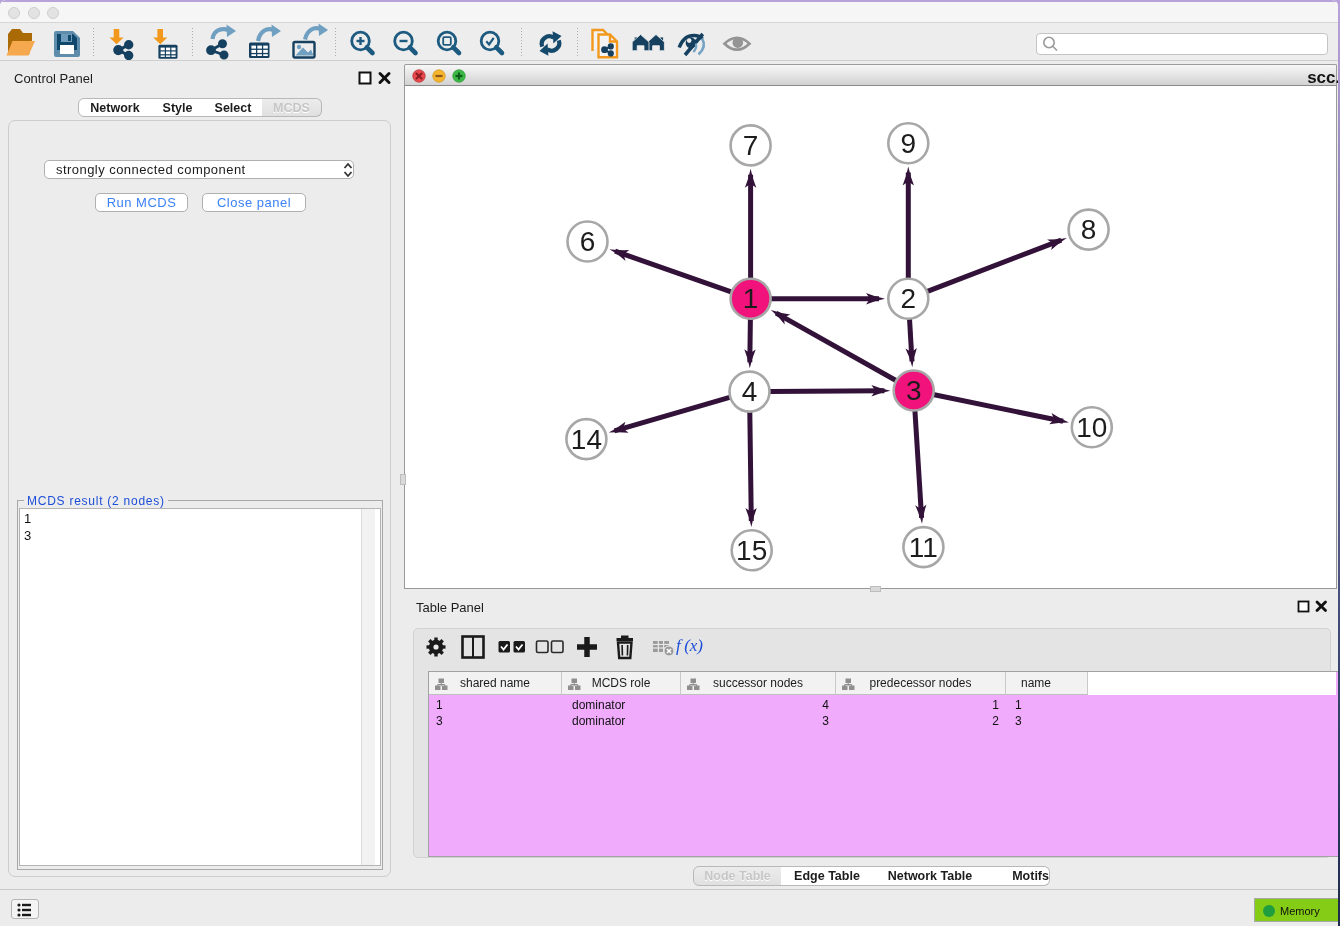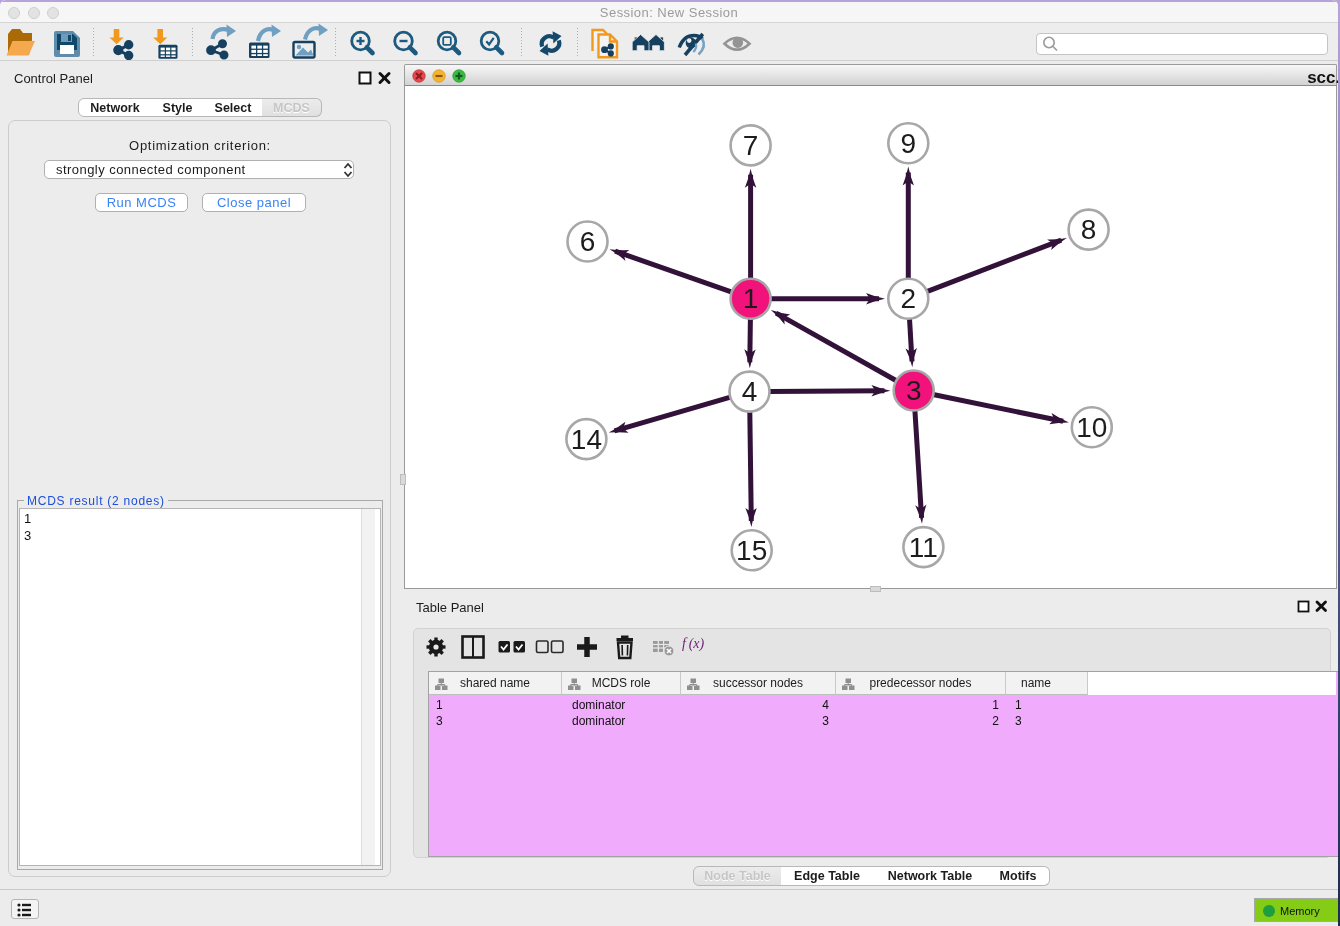--- a/index.html
+++ b/index.html
@@ -53,21 +53,20 @@
  font-size:12.5px;font-weight:bold;color:#1c1c1c;text-align:center;line-height:19px;}
 .btab.gray{background:linear-gradient(#ececec,#e0e0e0);color:#c6c6c6;text-shadow:0 1px 0 #ffffff;}
 </style>
 </head>
 <body>
 <div id="win">
 <div id="titlebar" class="abs">
   <div class="tl" style="left:8px;"></div>
   <div class="tl" style="left:27.5px;"></div>
   <div class="tl" style="left:47px;"></div>
-  <div id="title-text" class="abs">Session: New Session</div>
 </div>
 <div id="toolbar" class="abs">
   <div class="sep" style="left:93px"></div>
   <div class="sep" style="left:192px"></div>
   <div class="sep" style="left:335px"></div>
   <div class="sep" style="left:521px"></div>
   <div class="sep" style="left:577px"></div>
   <div id="searchbox"></div>
 </div>
 <svg class="abs" style="left:0;top:22px" width="1338" height="38">
@@ -210,21 +209,20 @@
   <g stroke="#111" stroke-width="3" stroke-linecap="round">
     <line x1="22" y1="2.5" x2="31" y2="11.5"></line>
         <line x1="31" y1="2.5" x2="22" y2="11.5"></line>
   </g>
 </svg>
 <div id="cp-box" class="abs"></div>
 <div class="tab" style="left:78px;width:74px;border-radius:6px 0 0 6px;">Network</div>
 <div class="tab" style="left:151px;width:54px;border-left:none;">Style</div>
 <div class="tab" style="left:204px;width:59px;border-left:none;">Select</div>
 <div class="tab gray" style="left:262px;width:60px;border-left:none;border-radius:0 6px 6px 0;">MCDS</div>
-<div id="opt-label" class="abs">Optimization criterion:</div>
 <div id="dropdown" class="abs"></div>
 <div id="dd-text" class="abs">strongly connected component</div>
 <svg class="abs" style="left:341px;top:162px" width="14" height="16">
   <path d="M3.5,6 l3.5,-4 3.5,4" fill="none" stroke="#333" stroke-width="1.8"></path>
   <path d="M3.5,10 l3.5,4 3.5,-4" fill="none" stroke="#333" stroke-width="1.8"></path>
 </svg>
 <div class="btn" style="left:95px;width:93px;">Run MCDS</div>
 <div class="btn" style="left:202px;width:104px;">Close panel</div>
 <div id="fieldset" class="abs"></div>
 <div id="ta" class="abs"></div>
@@ -370,21 +368,21 @@
         <line x1="234.3" y1="9" x2="234.3" y2="20"></line>
             <line x1="239.6" y1="9" x2="239.6" y2="20"></line>
       </g>
       <circle cx="245" cy="19" r="5" fill="#9a9a9a" stroke="#e9e9e9" stroke-width="1"></circle>
       <g stroke="#fff" stroke-width="1.6">
             <line x1="243" y1="17" x2="247" y2="21"></line>
             <line x1="247" y1="17" x2="243" y2="21"></line>
           </g>
     </g>
   </svg>
-  <div class="abs" style="left:278px;top:46px;font-family:'Liberation Serif',serif;font-style:italic;font-size:14px;color:#701a75;"><i>f</i> (<i>x</i>)</div>
+  <div class="abs" style="left:272px;top:46px;font-family:'Liberation Serif',serif;font-style:italic;font-size:17px;color:#1d4ed8;"><i>f</i> (<i>x</i>)</div>
   <div id="tbl">
     <div class="th" style="left:0;width:133px;">shared name</div>
     <div class="th" style="left:133px;width:119px;">MCDS role</div>
     <div class="th" style="left:252px;width:155px;">successor nodes</div>
     <div class="th" style="left:407px;width:170px;">predecessor nodes</div>
     <div class="th" style="left:577px;width:82px;text-align:left;padding-left:15px;">name</div>
     <div class="th" style="left:659px;width:248px;border-right:none;border-bottom:none;background:#fff;"></div>
     <svg class="abs" style="left:6px;top:6px" width="660" height="13" fill="#8f8f8f" stroke="#8f8f8f">
       <g id="hier">
         <rect x="4" y="1" width="4.5" height="3.5"></rect>
@@ -403,21 +401,21 @@
     <div class="td" style="left:340px;top:26px;width:60px;text-align:right;">4</div>
     <div class="td" style="left:340px;top:42px;width:60px;text-align:right;">3</div>
     <div class="td" style="left:520px;top:26px;width:50px;text-align:right;">1</div>
     <div class="td" style="left:520px;top:42px;width:50px;text-align:right;">2</div>
     <div class="td" style="left:586px;top:26px;">1</div>
     <div class="td" style="left:586px;top:42px;">3</div>
   </div>
   <div class="btab gray" style="left:289px;width:89px;border-radius:6px 0 0 6px;">Node Table</div>
   <div class="btab" style="left:377px;width:93px;border-left:none;">Edge Table</div>
   <div class="btab" style="left:469px;width:115px;border-left:none;">Network Table</div>
-  <div class="btab" style="left:583px;width:63px;border-left:none;border-radius:0 6px 6px 0;">Motifs</div>
+  <div class="btab" style="left:583px;width:63px;border-left:none;border-radius:0 6px 6px 0;text-align:right;">Motifs</div>
 </div>
 <div id="statusbar" class="abs">
   <div id="listbtn">
     <svg width="26" height="20">
       <g fill="#1a1a1a">
         <circle cx="7" cy="5" r="1.6"></circle>
             <circle cx="7" cy="10" r="1.6"></circle>
             <circle cx="7" cy="15" r="1.6"></circle>
         <rect x="10" y="3.8" width="9" height="2.4"></rect>
             <rect x="10" y="8.8" width="9" height="2.4"></rect>

